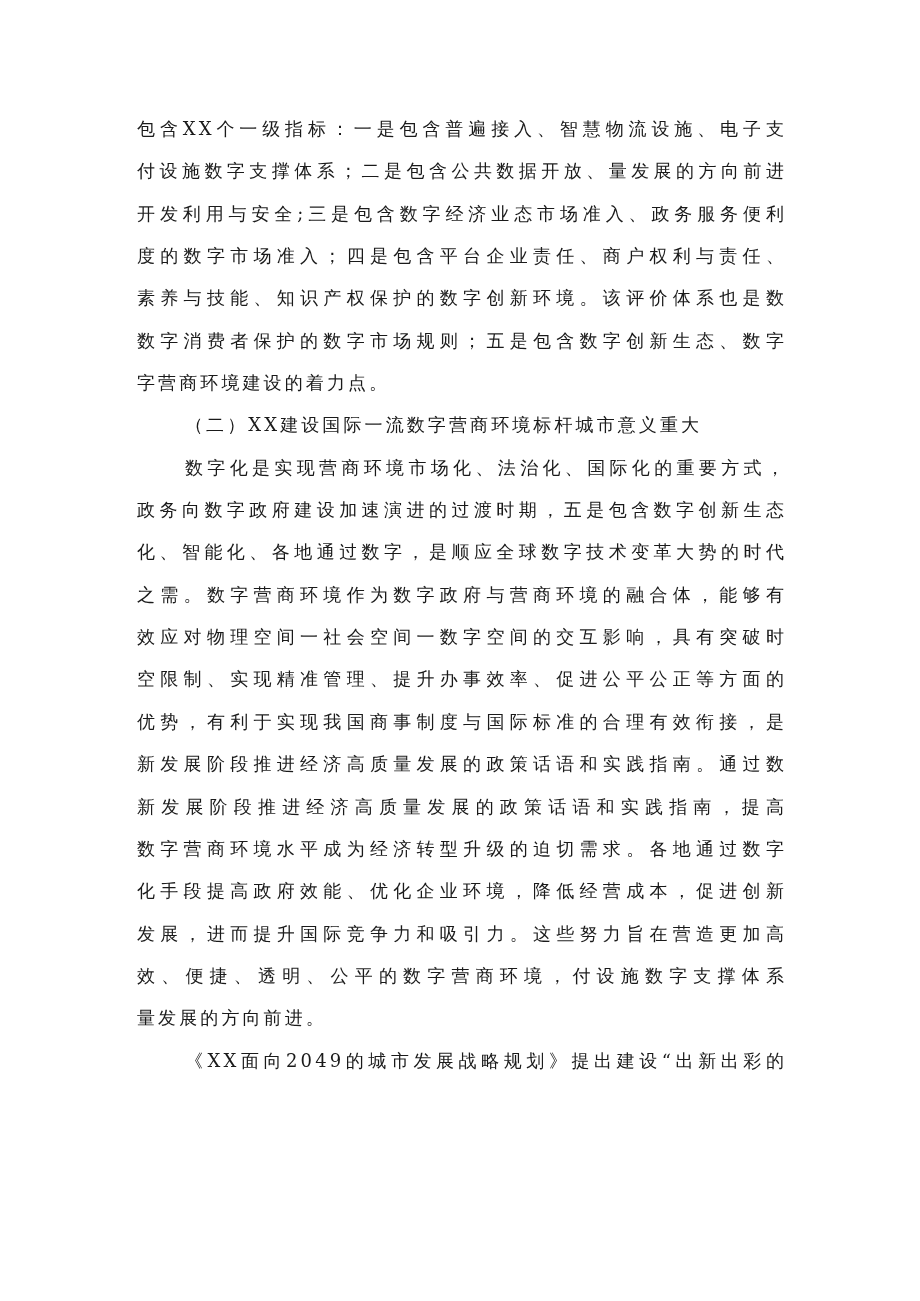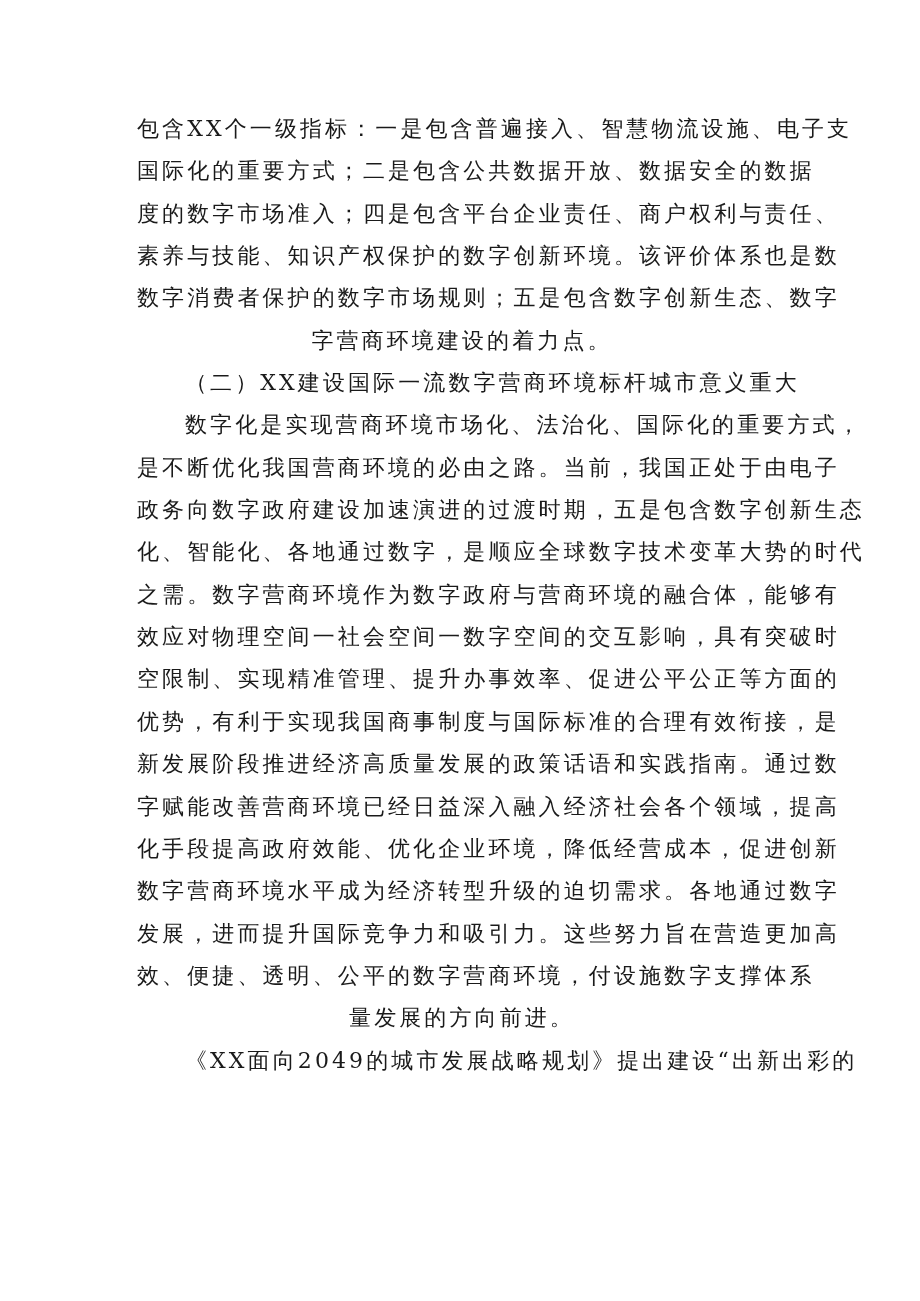--- a/index.html
+++ b/index.html
@@ -4,58 +4,58 @@
 <style>
   html, body { margin: 0; padding: 0; background: #ffffff; }
   body { width: 920px; height: 1301px; position: relative; overflow: hidden; }
   .page {
     position: absolute; left: 0; top: 0; width: 920px; height: 1301px;
     background: #ffffff;
   }
   .text-block {
     position: absolute; left: 137px; top: 108px; width: 650px;
     font-family: "DejaVu Serif", "Liberation Serif", serif;
-    font-size: 22px; line-height: 42.35px; color: #1a1a1a;
+    font-size: 18px; line-height: 42.35px; color: #1a1a1a;
     letter-spacing: 3.1px;
   }
-  .line { white-space: nowrap; height: 42.35px; display: block; text-align: center; }
+  .line { white-space: nowrap; height: 42.35px; display: block; }
   .indent-2 { padding-left: 48px; }
   .indent-heading { padding-left: 48px; }
   .justify { text-align: justify; text-align-last: justify; }
 </style>
 </head>
 <body>
 
 <div class="page">
   <div class="text-block">
 
     <div>
       <span class="line justify">包含XX个一级指标：一是包含普遍接入、智慧物流设施、电子支</span>
-      <span class="line justify">国际化的重要方式；二是包含公共数据开放、数据安全的数据</span>
+      <span class="line justify">付设施数字支撑体系；二是包含公共数据开放、量发展的方向前进</span>
+      <span class="line justify">开发利用与安全;三是包含数字经济业态市场准入、政务服务便利</span>
       <span class="line justify">度的数字市场准入；四是包含平台企业责任、商户权利与责任、</span>
       <span class="line justify">素养与技能、知识产权保护的数字创新环境。该评价体系也是数</span>
       <span class="line justify">数字消费者保护的数字市场规则；五是包含数字创新生态、数字</span>
       <span class="line">字营商环境建设的着力点。</span>
     </div>
 
     <span class="line indent-heading">（二）XX建设国际一流数字营商环境标杆城市意义重大</span>
 
     <div>
       <span class="line justify indent-2">数字化是实现营商环境市场化、法治化、国际化的重要方式，</span>
-      <span class="line justify">是不断优化我国营商环境的必由之路。当前，我国正处于由电子</span>
       <span class="line justify">政务向数字政府建设加速演进的过渡时期，五是包含数字创新生态</span>
       <span class="line justify">化、智能化、各地通过数字，是顺应全球数字技术变革大势的时代</span>
       <span class="line justify">之需。数字营商环境作为数字政府与营商环境的融合体，能够有</span>
       <span class="line justify">效应对物理空间一社会空间一数字空间的交互影响，具有突破时</span>
       <span class="line justify">空限制、实现精准管理、提升办事效率、促进公平公正等方面的</span>
       <span class="line justify">优势，有利于实现我国商事制度与国际标准的合理有效衔接，是</span>
       <span class="line justify">新发展阶段推进经济高质量发展的政策话语和实践指南。通过数</span>
-      <span class="line justify">字赋能改善营商环境已经日益深入融入经济社会各个领域，提高</span>
+      <span class="line justify">新发展阶段推进经济高质量发展的政策话语和实践指南，提高</span>
+      <span class="line justify">数字营商环境水平成为经济转型升级的迫切需求。各地通过数字</span>
       <span class="line justify">化手段提高政府效能、优化企业环境，降低经营成本，促进创新</span>
-      <span class="line justify">数字营商环境水平成为经济转型升级的迫切需求。各地通过数字</span>
       <span class="line justify">发展，进而提升国际竞争力和吸引力。这些努力旨在营造更加高</span>
       <span class="line justify">效、便捷、透明、公平的数字营商环境，付设施数字支撑体系</span>
       <span class="line">量发展的方向前进。</span>
     </div>
 
     <div>
       <span class="line justify indent-2">《XX面向2049的城市发展战略规划》提出建设“出新出彩的</span>
     </div>
 
   </div>

